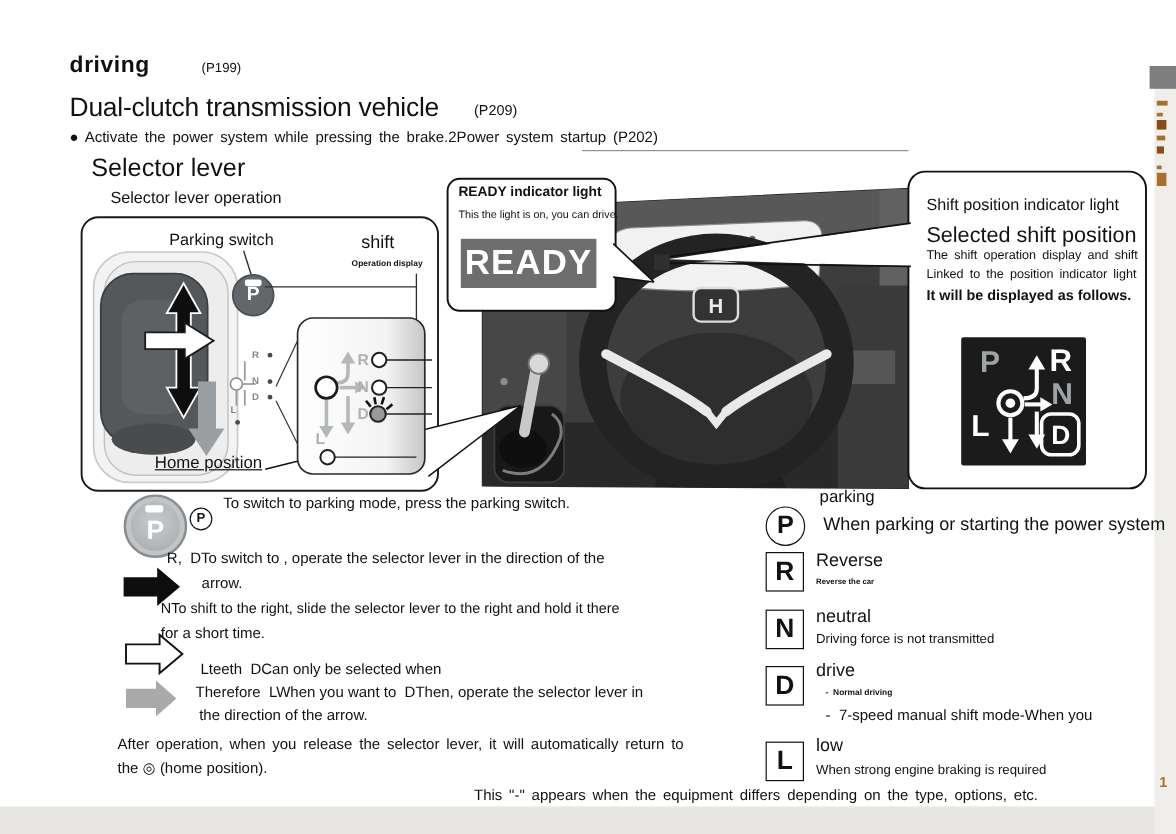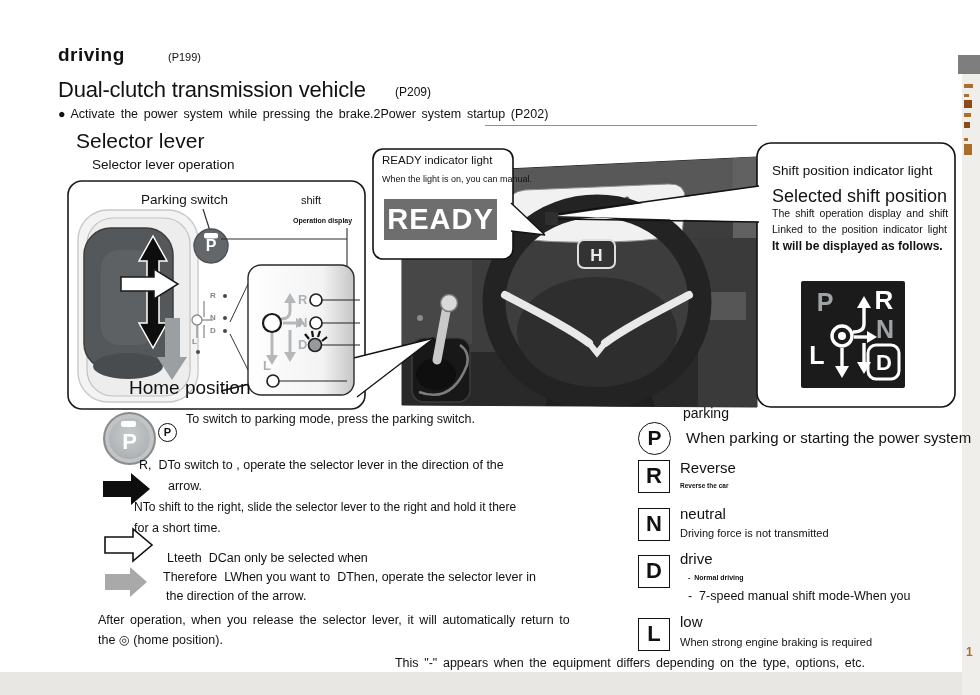--- a/index.html
+++ b/index.html
@@ -220,37 +220,37 @@
 <div class="t" style="left:58px;top:44px;font-size:19px;font-weight:800;letter-spacing:.5px;">driving</div>
 <div class="t" style="left:145px;top:51px;font-size:11px;margin-left:23px;">(P199)</div>
 <div class="t" style="left:58px;top:77px;font-size:22px;letter-spacing:-.2px;">Dual-clutch transmission vehicle</div>
 <div class="t" style="left:395px;top:86px;font-size:12px;">(P209)</div>
 <div class="t ws" style="left:58px;top:107px;font-size:12.5px;">● Activate the power system while pressing the brake.2Power system startup (P202)</div>
 
 <div class="t" style="left:76px;top:129px;font-size:21px;">Selector lever</div>
 <div class="t" style="left:92px;top:157px;font-size:13.5px;">Selector lever operation</div>
 
 <div class="t" style="left:141px;top:192px;font-size:13.5px;">Parking switch</div>
-<div class="t" style="left:301px;top:194px;font-size:11px;">shift</div>
+<div class="t" style="left:301px;top:194px;font-size:15px;">shift</div>
 <div class="t" style="left:293px;top:217px;font-size:7px;font-weight:600;">Operation display</div>
-<div class="t" style="left:129px;top:377px;font-size:19px;">Home position</div>
+<div class="t" style="left:129px;top:377px;font-size:14px;text-decoration:underline;">Home position</div>
 <div class="t" style="left:202px;top:237px;width:18px;text-align:center;font-size:16px;font-weight:600;color:#fff;">P</div>
 
 <div class="gate-letter" style="left:210px;top:291px;">R</div>
 <div class="gate-letter" style="left:210px;top:313px;">N</div>
 <div class="gate-letter" style="left:210px;top:326px;">D</div>
 <div class="gate-letter" style="left:192px;top:337px;">L</div>
 
 <div class="ins-letter" style="left:298px;top:292px;">R</div>
 <div class="ins-letter" style="left:298px;top:315px;">N</div>
 <div class="ins-letter" style="left:298px;top:337px;">D</div>
 <div class="ins-letter" style="left:263px;top:358px;">L</div>
 
-<div class="t" style="left:382px;top:154px;font-size:11.5px;font-weight:400;">READY indicator light</div>
-<div class="t" style="left:382px;top:174px;font-size:9px;">When the light is on, you can manual.</div>
+<div class="t" style="left:382px;top:154px;font-size:11.5px;font-weight:700;">READY indicator light</div>
+<div class="t" style="left:382px;top:174px;font-size:9px;">This the light is on, you can drive.</div>
 <div class="ready-disp">READY</div>
 
 <div class="t" style="left:772px;top:163px;font-size:13.5px;">Shift position indicator light</div>
 <div class="t" style="left:772px;top:186px;font-size:18px;">Selected shift position</div>
 <div class="t ws" style="left:772px;top:207px;font-size:10.5px;">The shift operation display and shift</div>
 <div class="t ws" style="left:772px;top:223px;font-size:10.5px;">Linked to the position indicator light</div>
 <div class="t" style="left:772px;top:240px;font-size:12px;font-weight:600;">It will be displayed as follows.</div>
 
 <div class="pat pat-gray" style="left:812px;top:288px;font-size:25px;">P</div>
 <div class="pat pat-white" style="left:871px;top:285px;font-size:26px;">R</div>

